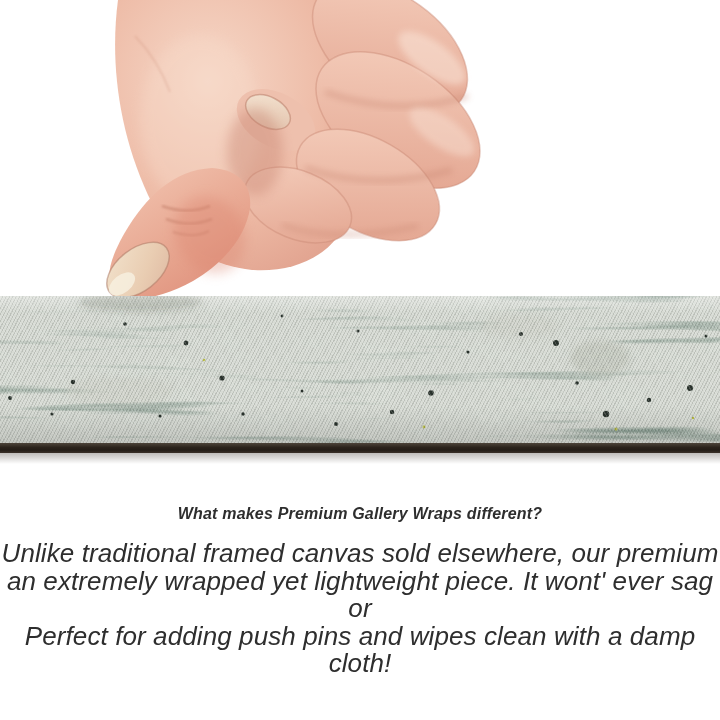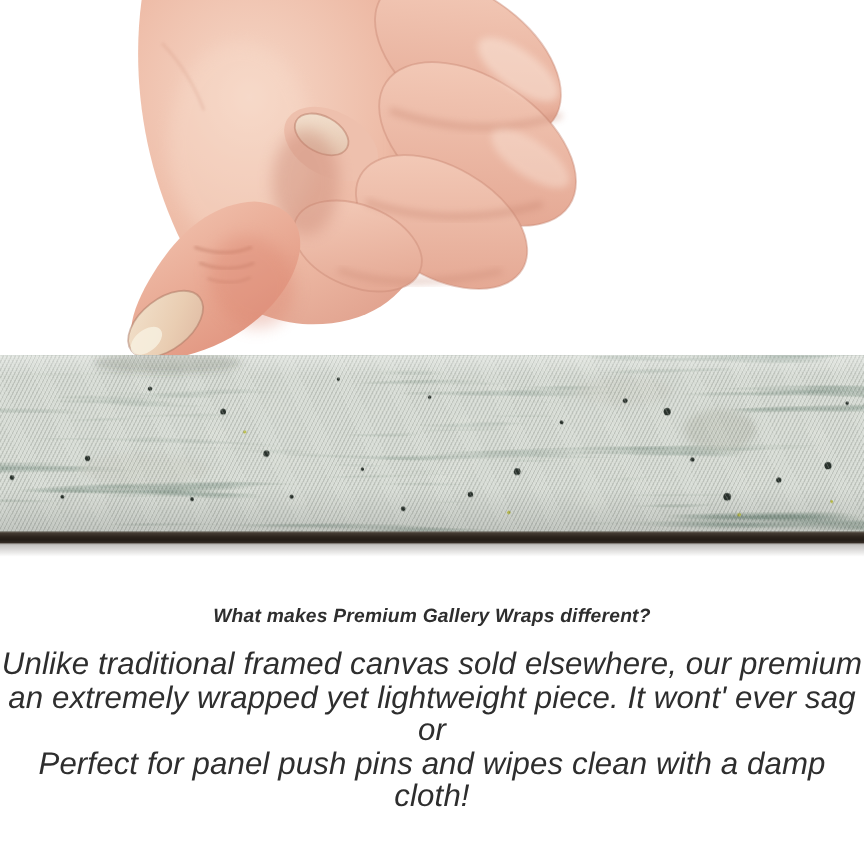--- a/index.html
+++ b/index.html
@@ -186,16 +186,16 @@
     <div class="weave"></div>
     <div class="strip-highlight"></div>
     <div class="strip-edge"></div>
     <div class="strip-shadow"></div>
   </div>
 
   <div class="caption">
     <h1>What makes Premium Gallery Wraps different?</h1>
     <p>Unlike traditional framed canvas sold elsewhere, our premium</p>
     <p>an extremely wrapped yet lightweight piece. It wont' ever sag or</p>
-    <p>Perfect for panel push pins and wipes clean with a damp cloth!</p>
+    <p>Perfect for adding push pins and wipes clean with a damp cloth!</p>
   </div>
 
 </div>
 
 </body></html>

